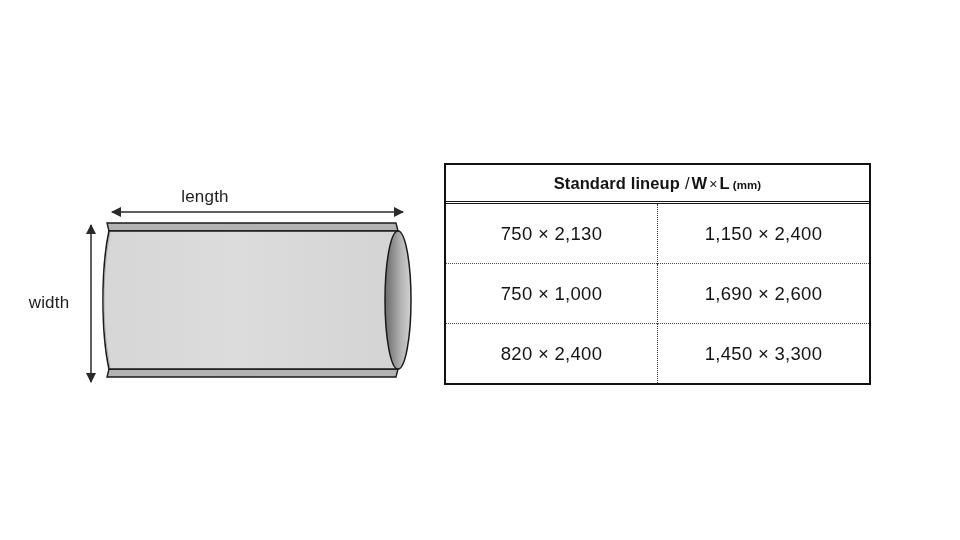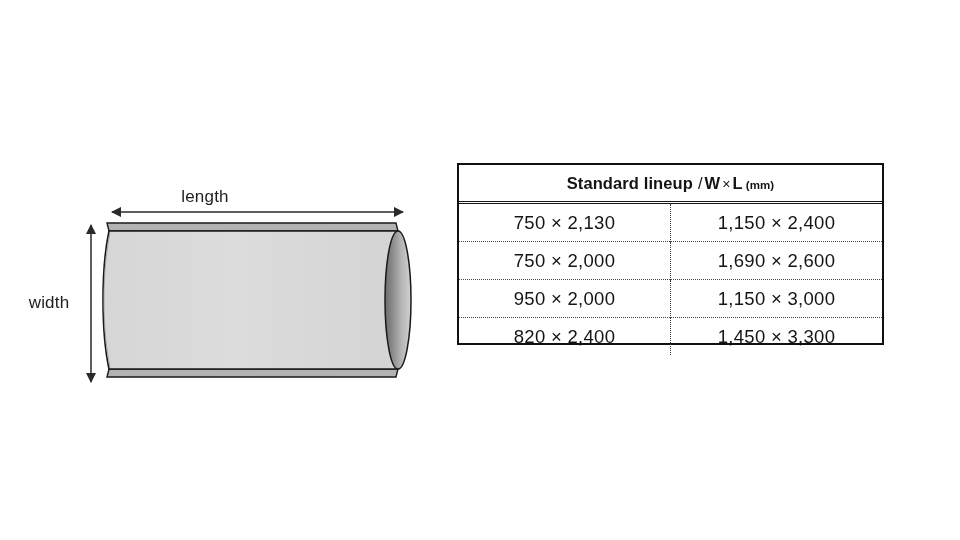--- a/index.html
+++ b/index.html
@@ -52,24 +52,24 @@
   #width-label {
     left: 18px;
     top: 133px;
     width: 62px;
     text-align: center;
   }
 
   
   #spec-table-wrap {
     position: absolute;
-    left: 457px;
+    left: 444px;
     top: 163px;
     width: 427px;
-    height: 182px;
+    height: 222px;
     border: 2.5px solid #111111;
     background: #ffffff;
     box-sizing: border-box;
   }
   #spec-table {
     width: 100%;
     height: 100%;
     border-collapse: collapse;
     table-layout: fixed;
   }
@@ -199,26 +199,22 @@
             <span class="hdr-main">Standard lineup</span><span class="hdr-slash">/</span><span class="hdr-wl">W</span><span class="hdr-times">×</span><span class="hdr-wl">L</span><span class="hdr-unit">(mm)</span>
           </th>
         </tr>
       </thead>
       <tbody>
         <tr class="row-sep">
           <td class="tbl-cell col-left">750 × 2,130</td>
           <td class="tbl-cell">1,150 × 2,400</td>
         </tr>
         <tr class="row-sep">
-          <td class="tbl-cell col-left">750 × 2,000</td>
+          <td class="tbl-cell col-left">750 × 1,000</td>
           <td class="tbl-cell">1,690 × 2,600</td>
-        </tr>
-        <tr class="row-sep">
-          <td class="tbl-cell col-left">950 × 2,000</td>
-          <td class="tbl-cell">1,150 × 3,000</td>
         </tr>
         <tr class="row-sep">
           <td class="tbl-cell col-left">820 × 2,400</td>
           <td class="tbl-cell">1,450 × 3,300</td>
         </tr>
       </tbody>
     </table>
   </div>
 
 </div>

